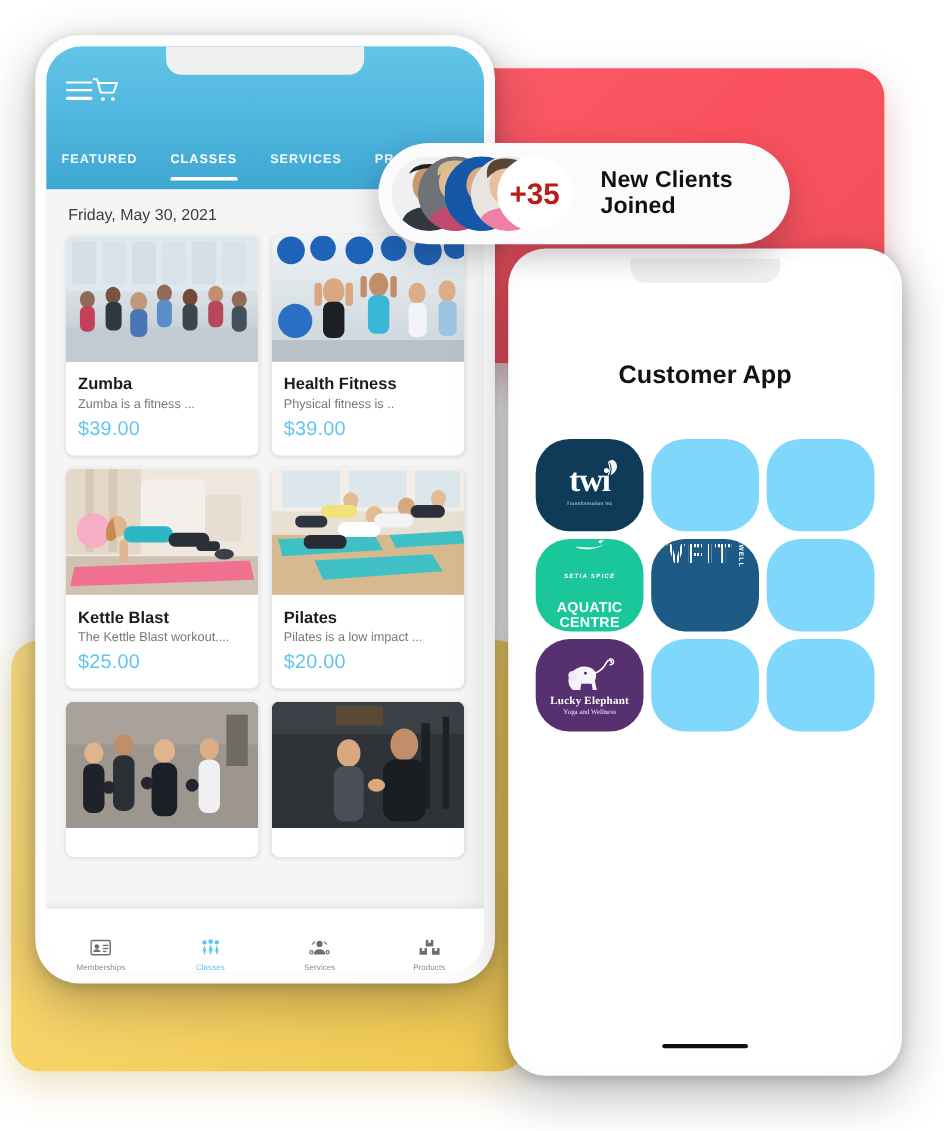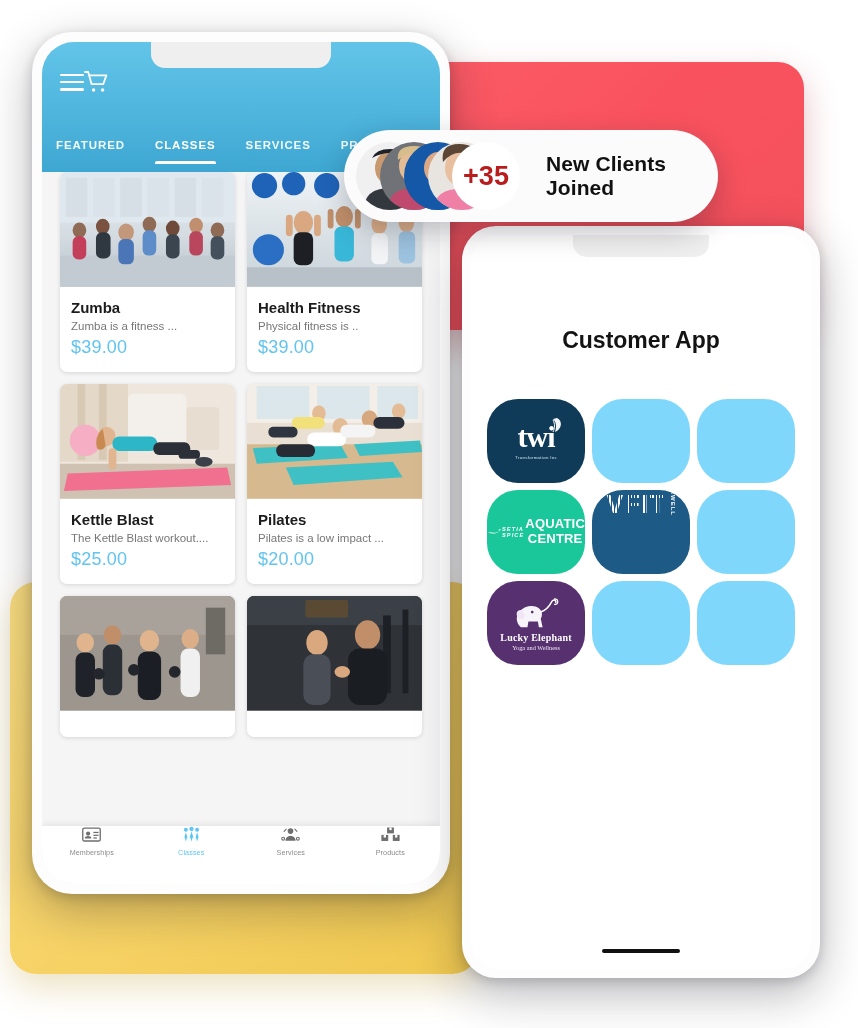--- a/index.html
+++ b/index.html
@@ -77,21 +77,21 @@
   .card-grid { display:grid; grid-template-columns:1fr 1fr; gap:12px; padding:0 18px; }
   .class-card { background:#fff; border-radius:7px; overflow:hidden; box-shadow:0 1px 4px rgba(0,0,0,.13); }
   .class-thumb { height:118px; width:100%; position:relative; overflow:hidden; }
   .class-body { padding:9px 11px 14px 11px; }
   .class-name { font-size:15px; font-weight:700; color:#1c1c1c; margin-bottom:4px; }
   .class-desc { font-size:11.5px; color:#777; margin-bottom:5px; }
   .class-price { font-size:18px; font-weight:400; color:#62c4f0; letter-spacing:.2px; }
 
   .bottom-nav {
     position:absolute; left:0; right:0; bottom:0; height:58px; background:#fff;
-    display:flex; align-items:flex-start; z-index:12;
+    display:flex; align-items:flex-end; z-index:12;
     box-shadow:0 -2px 6px rgba(0,0,0,.07);
     margin-top:28px;
   }
   .nav-item { flex:1; display:flex; flex-direction:column; align-items:center; gap:5px; }
   .nav-ico { width:19px; height:17px; color:#6e6e6e; }
   .nav-ico svg { width:100%; height:100%; display:block; }
   .nav-label { font-size:7.2px; color:#8a8a8a; letter-spacing:.1px; }
   .nav-item.active .nav-ico { color:#5ec6f2; }
   .nav-item.active .nav-label { color:#5ec6f2; }
 
@@ -104,21 +104,21 @@
   .tile-grid { display:grid; grid-template-columns:repeat(3,98px); justify-content:center; gap:7px 7px; padding-top:45px; }
   .tile { width:98px; height:84px; border-radius:31px; position:relative; overflow:hidden; }
   .tile.placeholder { background:#7fd8fb; }
 
   
   .tile-twi { background:#103b58; display:flex; align-items:center; justify-content:center; flex-direction:column; }
   .twi-mark { color:#fff; font-size:30px; font-weight:700; font-family:"Liberation Serif", serif; letter-spacing:-1px; line-height:1; }
   .twi-sub { color:#cfe2ec; font-size:4.4px; letter-spacing:.3px; margin-top:3px; }
   .twi-wing { position:absolute; right:22px; top:18px; width:20px; height:22px; }
 
-  .tile-aqua { background:#19c79a; display:flex; align-items:center; justify-content:space-between; }
+  .tile-aqua { background:#19c79a; display:flex; align-items:center; justify-content:space-between; flex-direction:column; }
   .aqua-fish { width:30px; height:11px; margin-bottom:2px; }
   .aqua-setia { color:#fff; font-size:5.6px; letter-spacing:1.1px; font-style:italic; font-weight:700; }
   .aqua-main { color:#fff; font-size:13px; font-weight:700; letter-spacing:.2px; line-height:1.12; text-align:center; }
 
   .tile-vfit { background:#1d5a85; display:flex; align-items:flex-start; justify-content:center; }
   .vfit-word { color:#fff; font-size:25px; font-weight:700; letter-spacing:1.5px;
     background-image: repeating-linear-gradient(90deg,#fff 0 1.6px, #1d5a85 1.6px 3.1px);
     -webkit-background-clip: text; background-clip: text; color: transparent; }
   .vfit-side { color:#fff; font-size:6px; font-weight:700; letter-spacing:1px;
     writing-mode:vertical-rl; margin-left:3px; }
@@ -179,20 +179,21 @@
         </div>
         <div class="tabs">
           <div class="tab">FEATURED</div>
           <div class="tab active">CLASSES</div>
           <div class="tab">SERVICES</div>
           <div class="tab">PRODUCTS</div>
         </div>
       </div>
 
       <div class="content">
+        <div class="date-line">Friday, May 30, 2021</div>
 
         <div class="card-grid">
 
           <div class="class-card">
             <div class="class-thumb">
               <svg class="ph" viewBox="0 0 180 118" preserveAspectRatio="none">
                 <defs>
                     <linearGradient id="gz" x1="0" y1="0" x2="0" y2="1">
                   <stop offset="0" stop-color="#e9eef2"></stop>
                       <stop offset="0.55" stop-color="#d4dce2"></stop>

